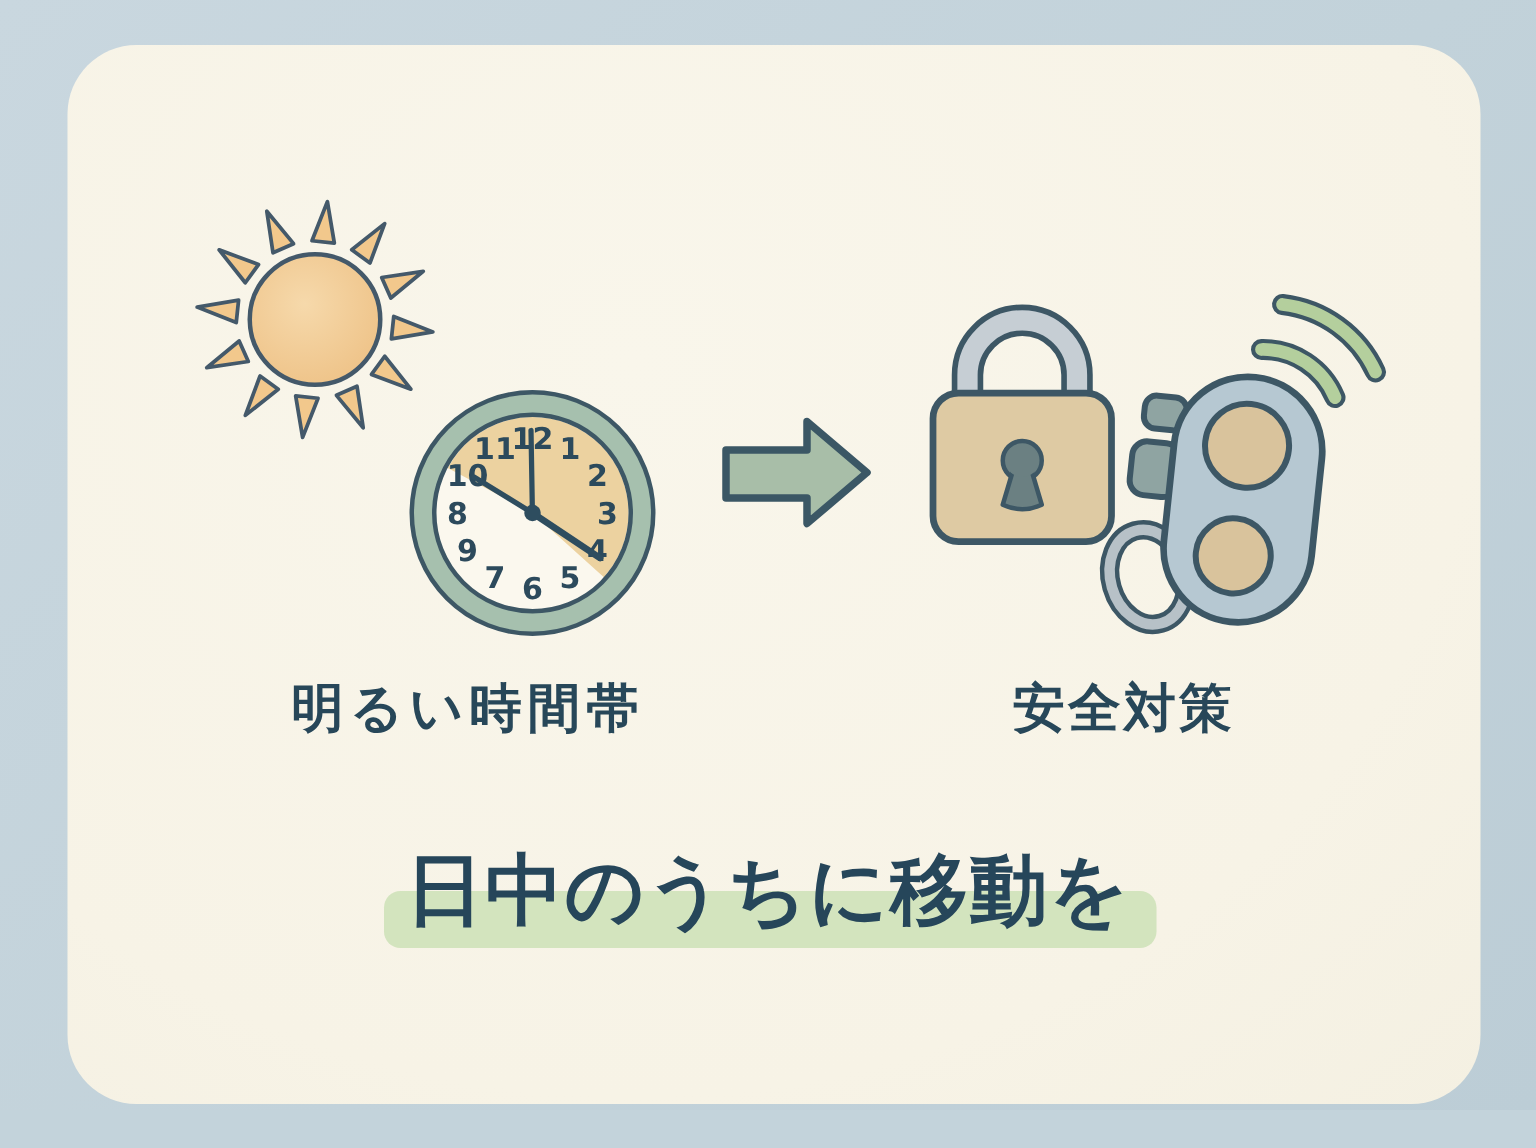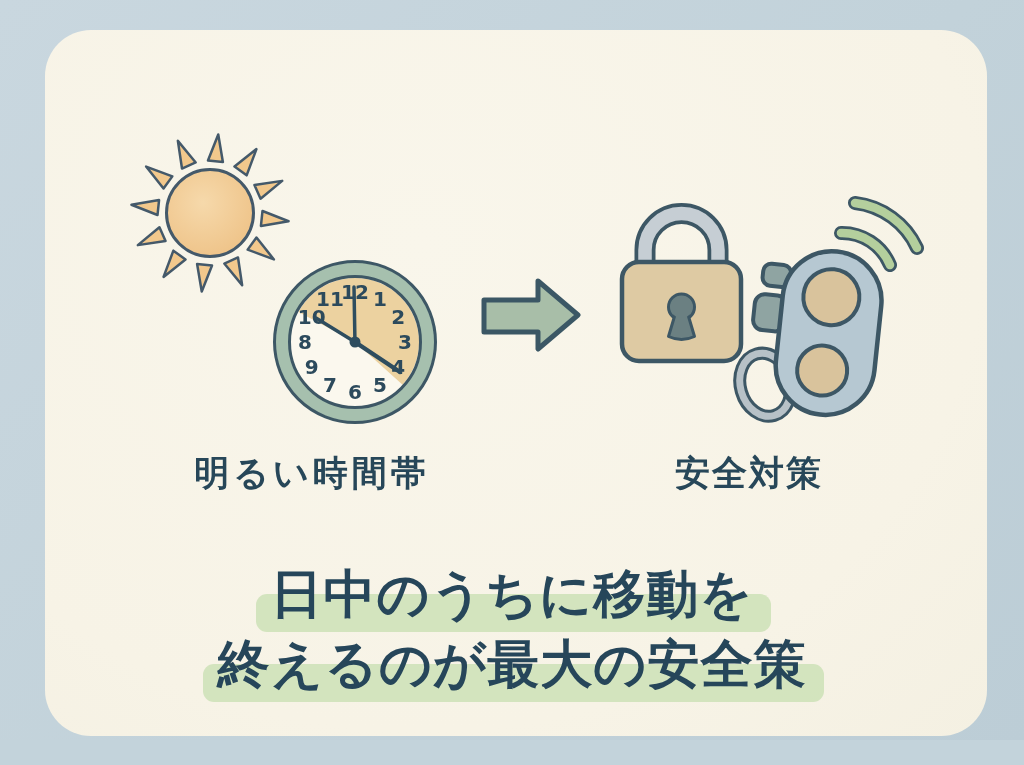--- a/index.html
+++ b/index.html
@@ -128,20 +128,14 @@
   <div class="label label-right">安全対策</div>
   <div class="label label-left">明るい時間帯</div>
 
   <div class="headline">
     <div>
       <span class="hl-line">
         <i class="hl-bar"></i>
         <span class="hl-text">日中のうちに移動を</span>
       </span>
     </div>
-    <div>
-      <span class="hl-line">
-        <i class="hl-bar"></i>
-        <span class="hl-text">終えるのが最大の安全策</span>
-      </span>
-    </div>
   </div>
 </div>
 
 </body></html>

